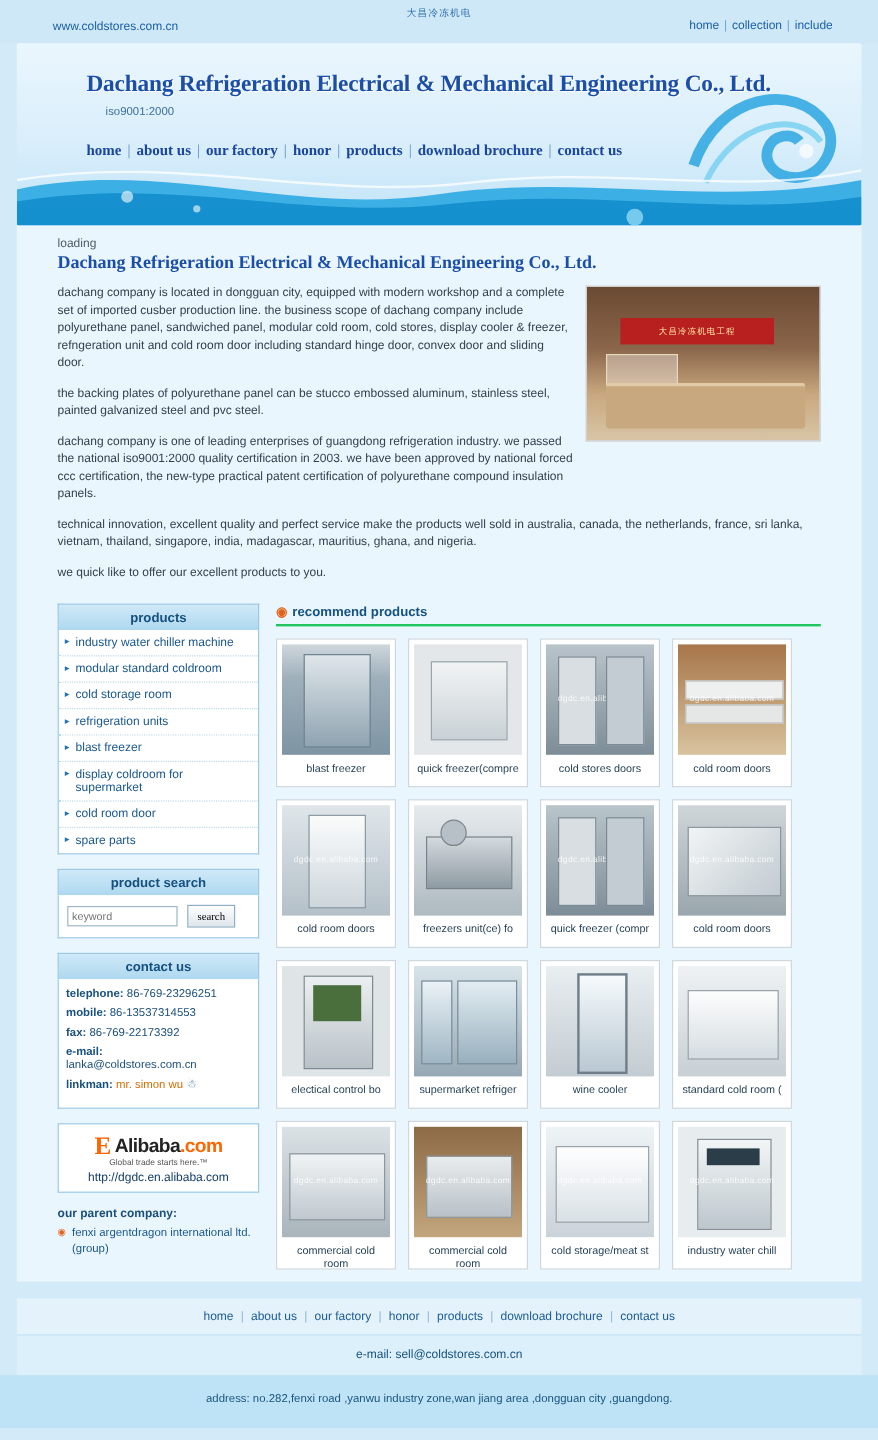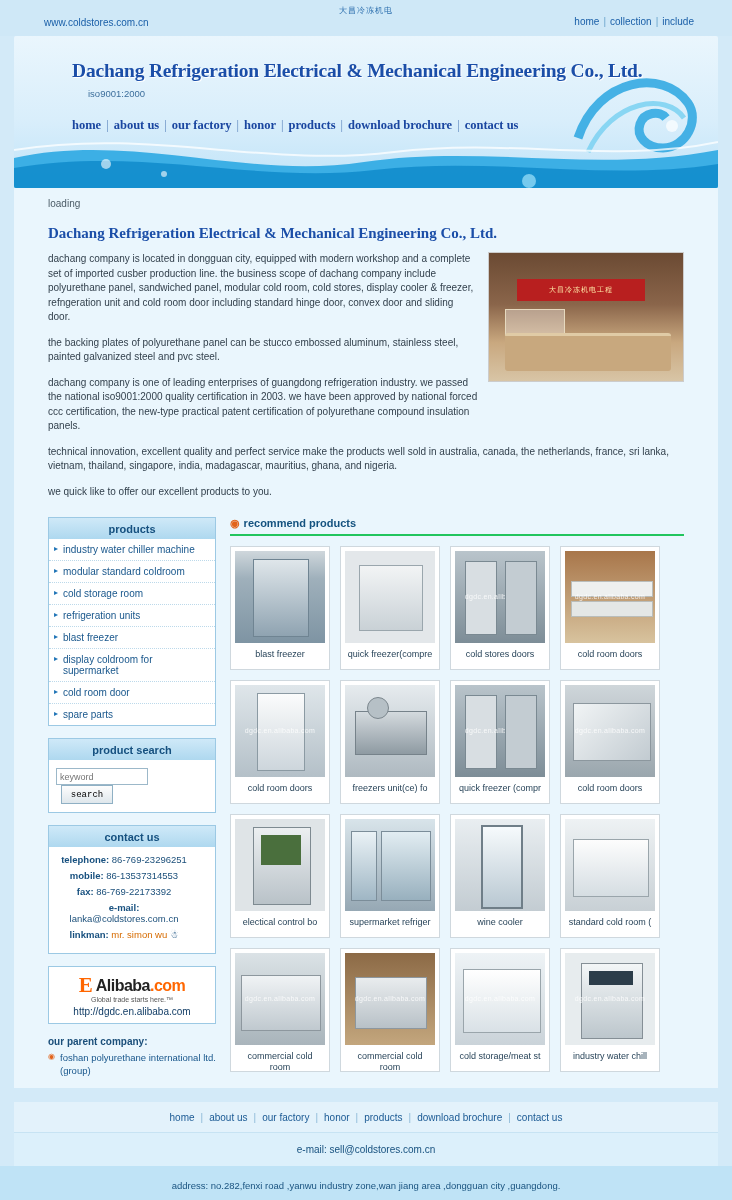--- a/index.html
+++ b/index.html
@@ -85,21 +85,21 @@
   .swirl {
     position:absolute; right:20px; top:12px; width:130px; height:130px;
   }
 
   
   .content {
     margin:0 14px; background:#eaf6fd;
     padding:6px 10px 10px 10px;
     min-height:760px;
   }
-  .loading { font-size:10px; color:#4b5b66; margin:4px 0 16px 24px;}
+  .loading { font-size:10px; color:#4b5b66; margin:4px 0 2px 24px;}
   .content h2 {
     margin:0 0 10px 24px;
     font-family:"Liberation Serif", serif;
     font-size:15px; color:#1b4ea8; font-weight:bold;
   }
   .intro { margin:0 24px; position:relative; }
   .intro p {
     margin:0 0 11px 0; font-size:10px; line-height:1.45; color:#33414d;
     max-width:430px;
   }
@@ -145,27 +145,27 @@
     content:"\25B8"; position:absolute; left:5px; top:5px; color:#1e73b6; font-size:8px;
   }
 
   .search-box { padding:8px 7px; }
   .search-box input[type=text]{
     width:92px; height:17px; border:1px solid #9cb8c9; font-size:9px;
     color:#888; padding:0 3px; vertical-align:middle;
     font-family:"Liberation Sans", sans-serif;
   }
   .search-btn{
-    width:52px; height:19px; font-size:9px; margin-left:5px;
+    width:40px; height:19px; font-size:9px; margin-left:5px;
     border:1px solid #8fb0c4; background:linear-gradient(180deg,#fdfdfd,#dfe7ec);
     vertical-align:middle; cursor:pointer;
-    font-family:Liberation Mono, monospace;
-  }
-
-  .contact-body { padding:7px 22px 8px 6px; text-align:center; }
+    font-family:Liberation Serif, serif;
+  }
+
+  .contact-body { padding:7px 22px 8px 6px; text-align:left; }
   .contact-body div { font-size:9.5px; color:#17507f; margin-bottom:5px; }
   .contact-body b { font-weight:bold; }
   .contact-body .val { color:#1b4f7a; font-weight:normal; }
   .qq { color:#d66b00;margin-top:16px; }
 
   .ali-box {
     margin-top:12px; border:1px solid #9cc9e4; background:#fff; padding:6px 5px;
     text-align:center;
   }
   .ali-logo { display:flex; align-items:center; justify-content:center; gap:3px; }
@@ -374,21 +374,21 @@
         <div class="ali-box">
           <div class="ali-logo">
             <span class="ali-e">E</span>
             <span class="ali-word"><span>Alibaba</span><i>.com</i></span>
           </div>
           <div class="ali-tag">Global trade starts here.™</div>
           <div class="ali-url">http://dgdc.en.alibaba.com</div>
         </div>
 
         <div class="parent-title">our parent company:</div>
-        <div class="parent-item">foshan polyurethane international ltd.(group)</div>
+        <div class="parent-item">fenxi argentdragon international ltd.(group)</div>
       </div>
 
       <div class="right-col">
         <div class="rec-head">
           <span class="dot">◉</span><span>recommend products</span>
         </div>
 
         <div class="grid">
 
           <div class="card">

